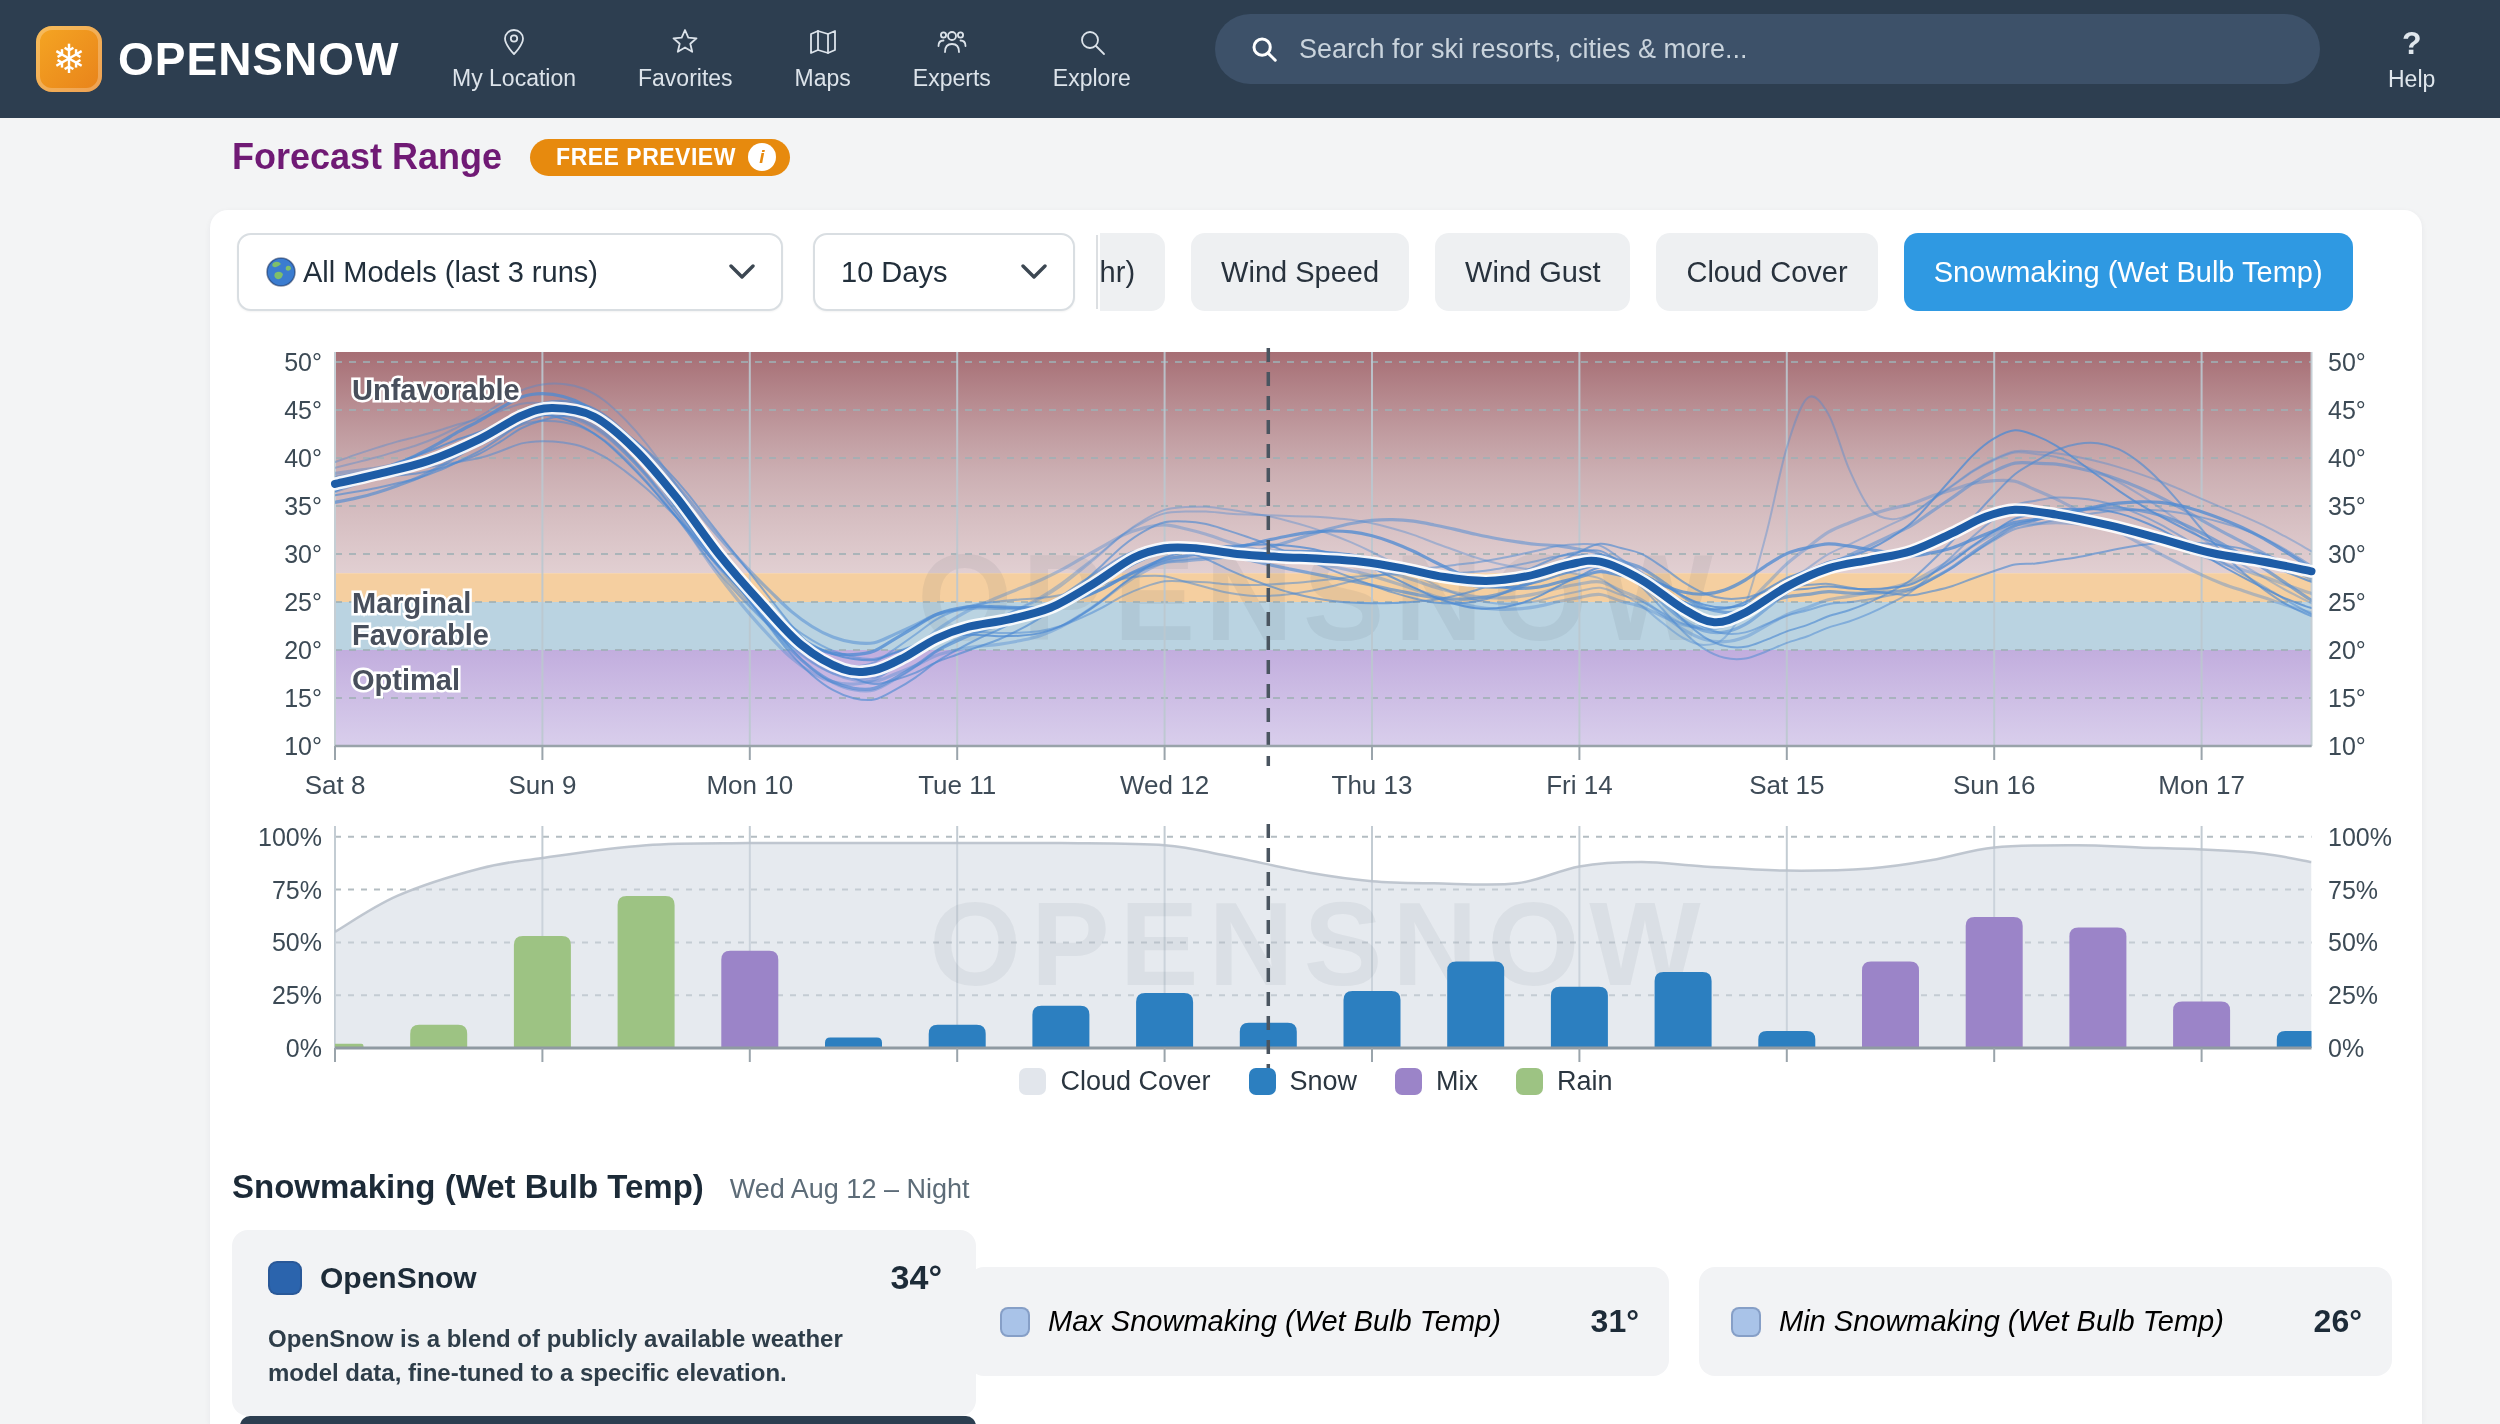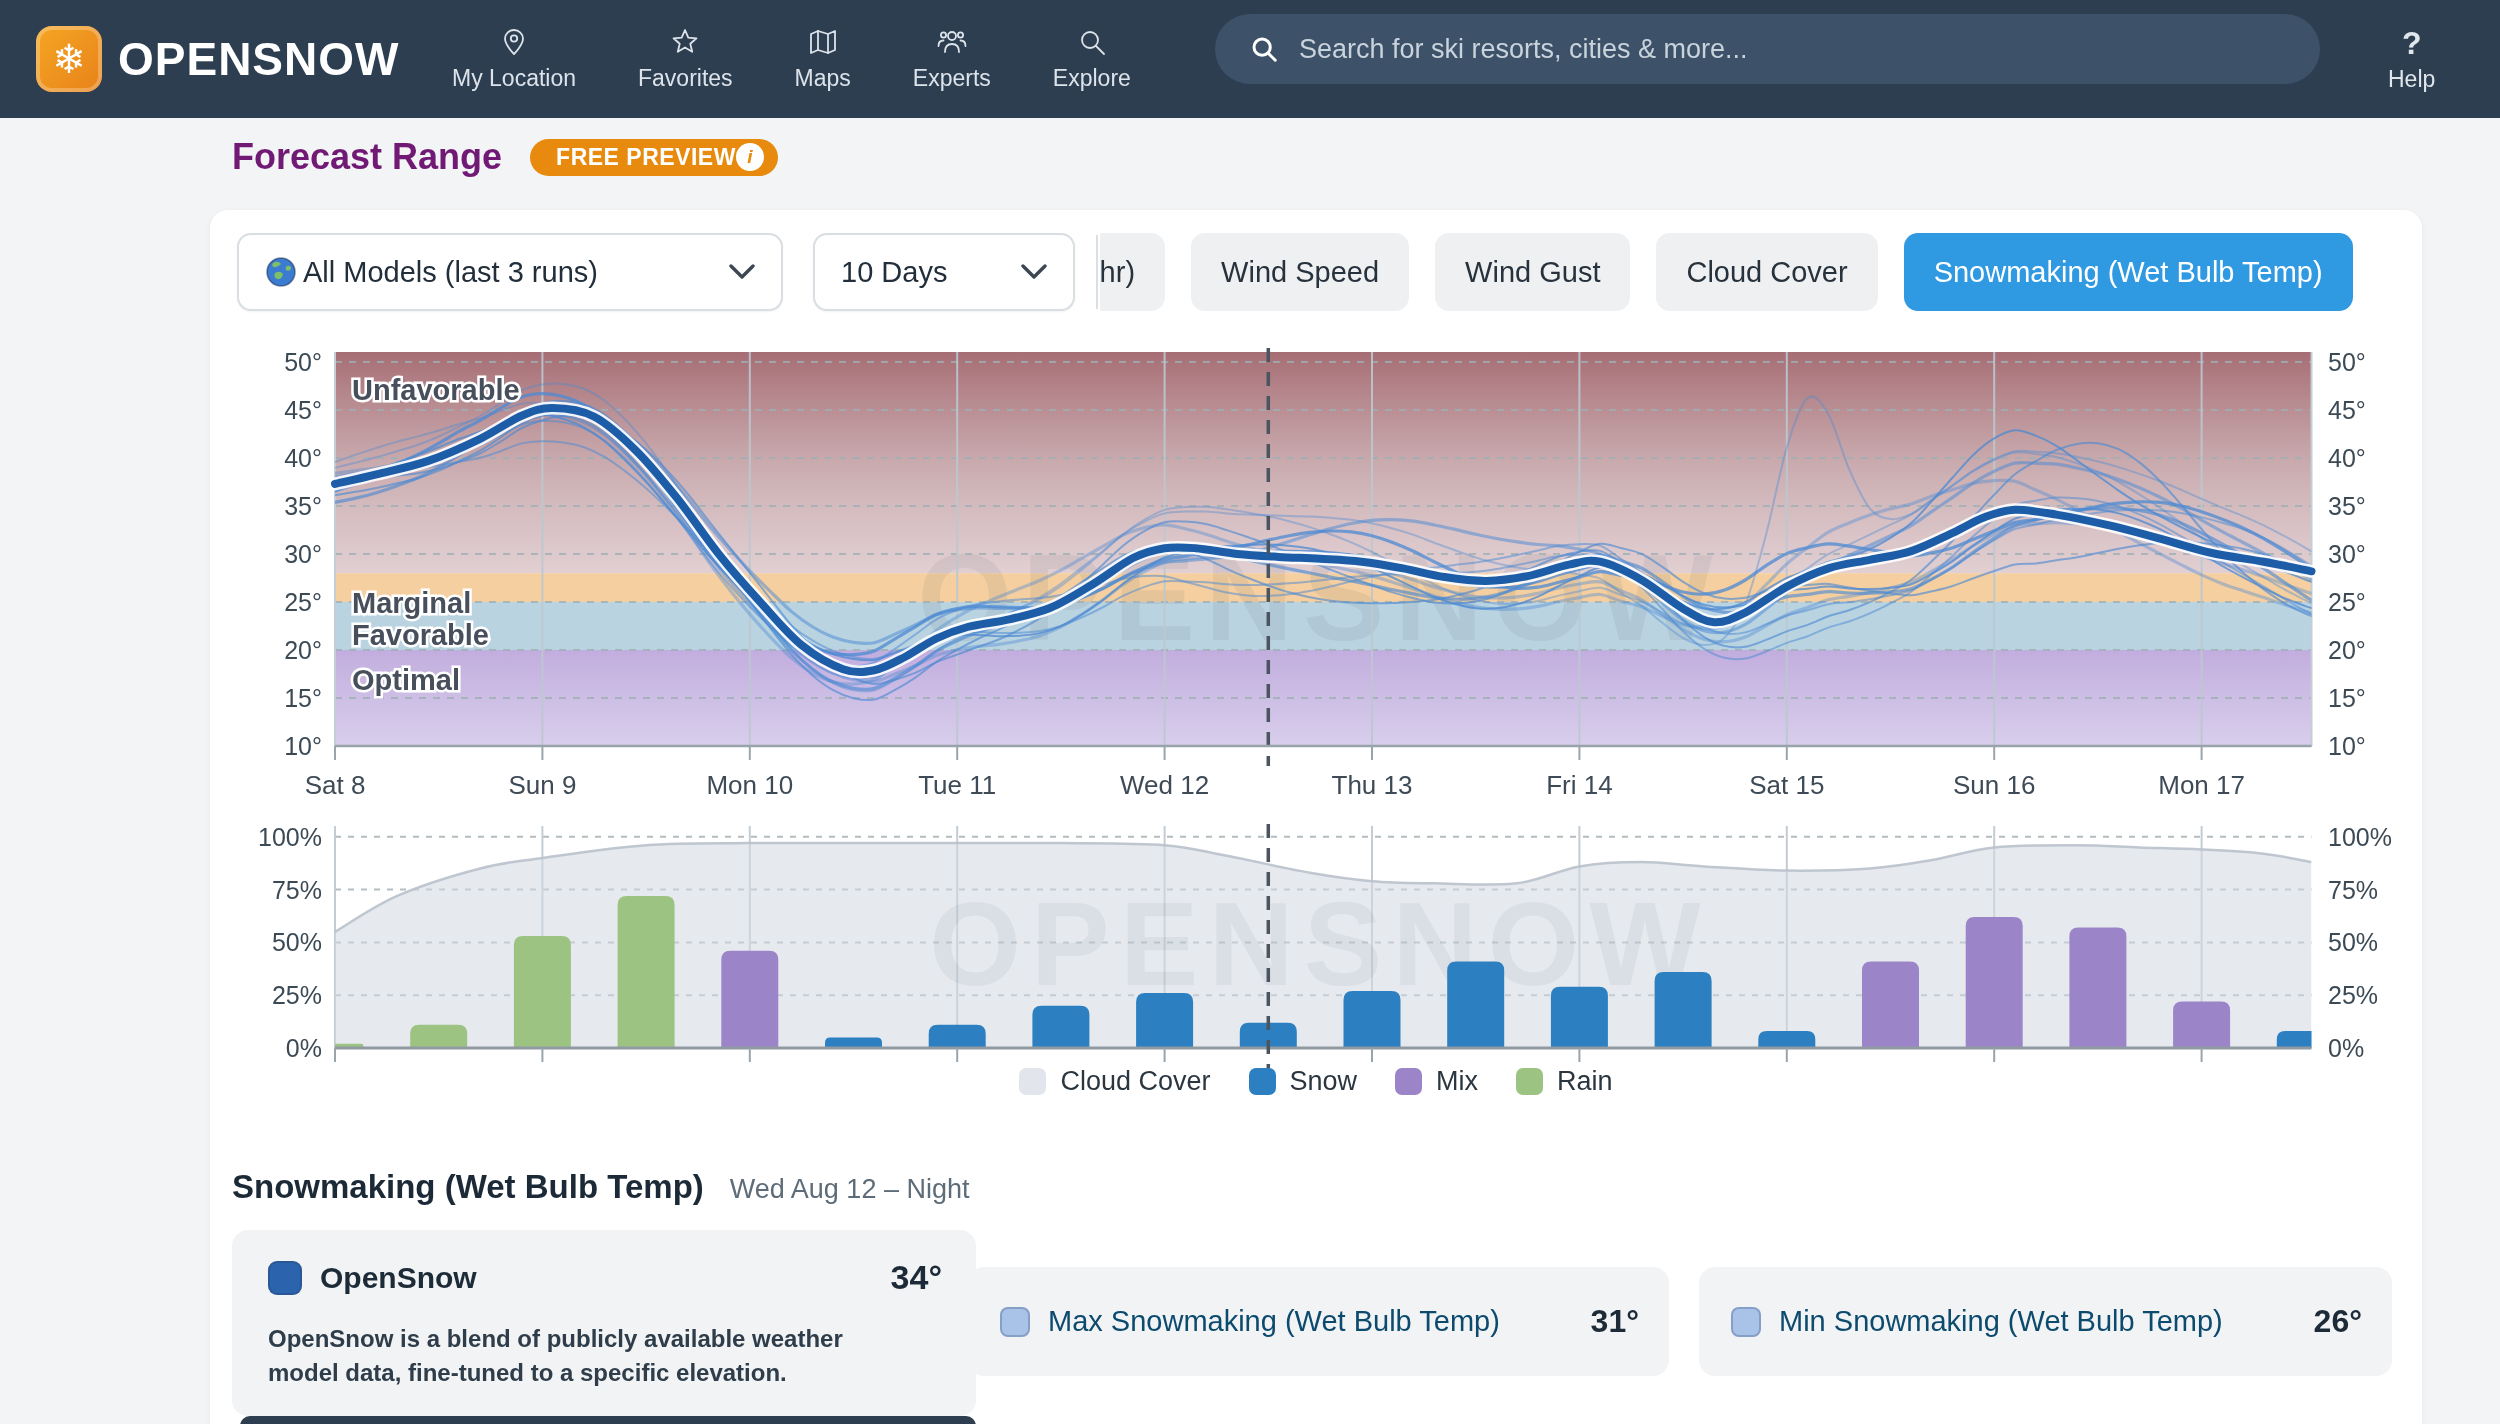--- a/index.html
+++ b/index.html
@@ -16,21 +16,21 @@
   .nav-item svg{width:32px;height:32px;stroke:#dce3ea;fill:none;stroke-width:1.8;stroke-linecap:round;stroke-linejoin:round;}
   .search{position:absolute;left:1215px;top:14px;width:1105px;height:70px;border-radius:35px;background:#3d5169;display:flex;align-items:center;gap:20px;padding:0 34px;box-sizing:border-box;cursor:text;}
   .search svg{width:30px;height:30px;stroke:#ffffff;fill:none;stroke-width:2.4;stroke-linecap:round;}
   .search span{color:#c9d3dc;font-size:27px;}
   .help{position:absolute;left:2388px;top:0;height:118px;display:flex;flex-direction:column;align-items:center;justify-content:center;gap:4px;color:#dfe6ec;font-size:23px;cursor:pointer;}
   .help .q{font-size:32px;font-weight:600;}
 
   
   .page-title{position:absolute;left:232px;top:136px;display:flex;align-items:center;gap:28px;z-index:6;}
   .page-title h1{margin:0;font-size:36px;font-weight:800;color:#701a75;}
-  .badge{display:flex;align-items:center;background:#e78a0e;border-radius:24px;height:37px;padding:0 14px 0 26px;cursor:pointer;}
+  .badge{display:flex;align-items:center;gap:12px;background:#e78a0e;border-radius:24px;height:37px;padding:0 14px 0 26px;cursor:pointer;}
   .badge span.t{color:#fff;font-size:23px;font-weight:800;letter-spacing:.5px;}
   .badge .info{width:28px;height:28px;border-radius:50%;background:#fff;color:#e78a0e;font-size:19px;font-weight:800;display:flex;align-items:center;justify-content:center;font-style:italic;}
 
   
   .card{position:absolute;left:210px;top:210px;width:2212px;height:1214px;background:#ffffff;border-radius:18px 18px 0 0;box-shadow:0 2px 6px rgba(30,40,60,.06);z-index:1;}
 
   
   .select{position:absolute;height:78px;border:2px solid #d9dee2;border-radius:14px;background:#fff;display:flex;align-items:center;gap:6px;padding:0 26px;box-sizing:border-box;z-index:6;cursor:pointer;box-shadow:0 1px 2px rgba(0,0,0,.05);}
   .select .lbl{font-size:29px;color:#222f3b;font-weight:500;white-space:nowrap;}
   .select svg.chev{width:26px;height:16px;stroke:#3c4752;stroke-width:3.4;fill:none;stroke-linecap:round;stroke-linejoin:round;margin-left:auto;}
@@ -59,21 +59,21 @@
   #card-opensnow{left:232px;top:1230px;width:744px;height:186px;}
   .os-row{position:absolute;left:36px;right:34px;top:28px;display:flex;align-items:center;gap:18px;}
   .os-row .sw{width:34px;height:34px;border-radius:9px;background:#2b64ad;border:2px solid rgba(40,70,120,.4);box-sizing:border-box;}
   .os-row .nm{font-size:30px;font-weight:600;color:#1d2b38;}
   .os-row .val{margin-left:auto;font-size:34px;font-weight:600;color:#1d2b38;}
   .os-desc{position:absolute;left:36px;top:92px;width:630px;font-size:24px;font-weight:700;color:#2e3d49;line-height:34px;}
   #card-max{left:968px;top:1267px;width:701px;height:109px;}
   #card-min{left:1699px;top:1267px;width:693px;height:109px;}
   .mini-row{position:absolute;left:32px;right:30px;top:0;height:109px;display:flex;align-items:center;gap:18px;}
   .mini-row .sw{width:30px;height:30px;border-radius:8px;background:#a9c3e8;border:2px solid rgba(90,115,160,.45);box-sizing:border-box;}
-  .mini-row .nm{font-size:29px;font-weight:500;color:#0c4a6e;white-space:nowrap;}
+  .mini-row .nm{font-size:29px;font-weight:500;color:#000000;white-space:nowrap;font-style:italic;}
   .mini-row .val{margin-left:auto;font-size:32px;font-weight:600;color:#1d2b38;}
   .peek{position:absolute;left:240px;top:1416px;width:736px;height:10px;background:#2c3e50;border-radius:10px 10px 0 0;z-index:6;}
 </style>
 </head>
 <body>
 
 <div class="page">
 
   <header class="topnav">
     <div class="brand">

